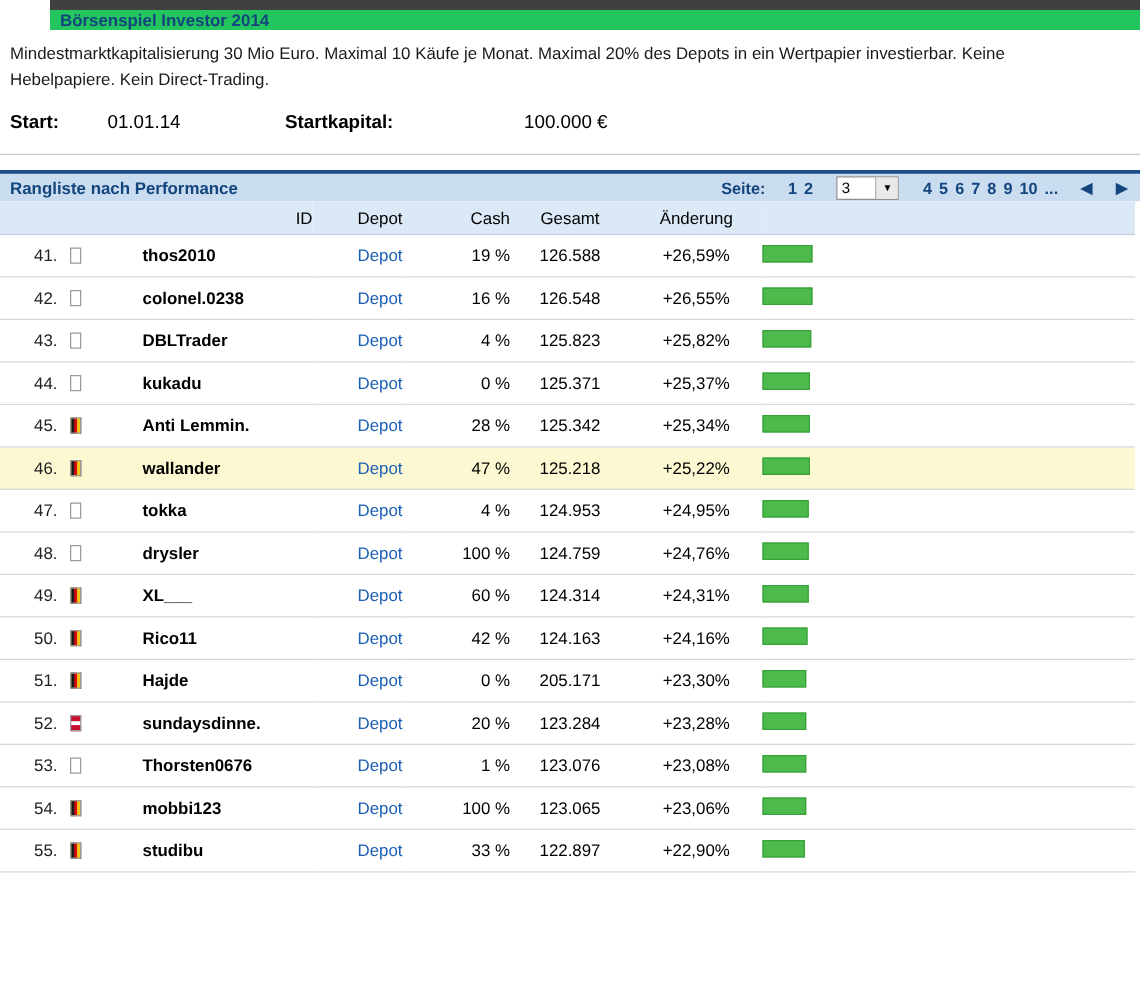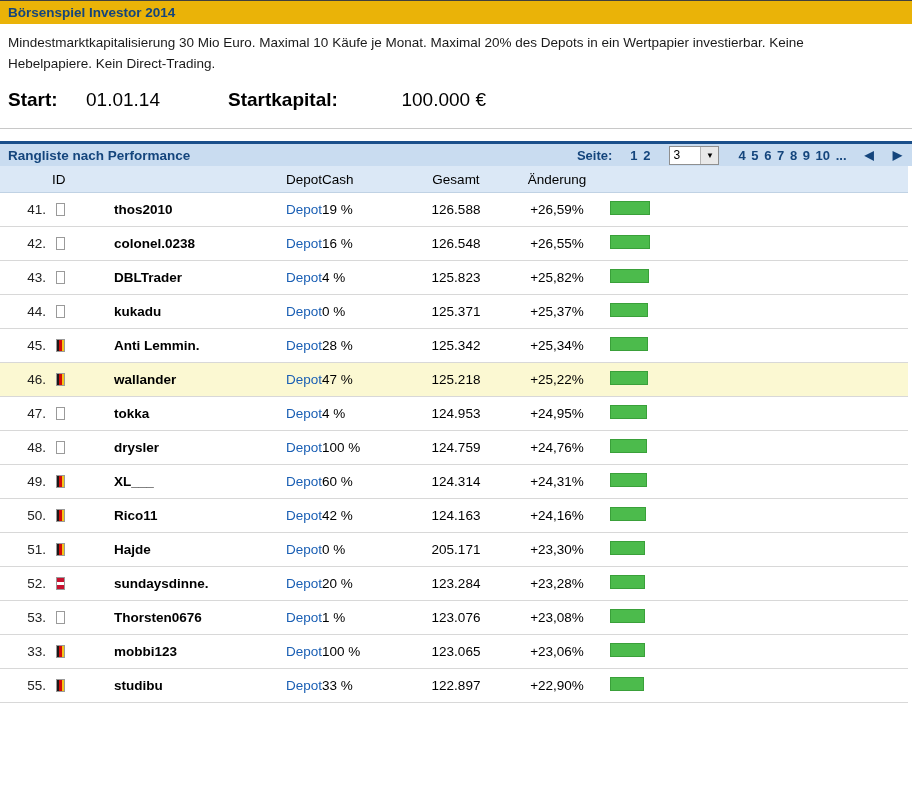--- a/index.html
+++ b/index.html
@@ -15,27 +15,28 @@
     color: #000000;
     overflow: hidden;
   }
   .page {
     width: 912px;
     position: relative;
   }
 
   
   .title-bar {
-    background: #eab308;
-    border-top: 1px solid #404040;
+    background: #22c55e;
+    border-top: 8px solid #404040;
     height: 24px;
     display: flex;
     align-items: center;
     padding: 0 0 0 8px;
     box-sizing: border-box;
+    margin-left: 40px;
   }
   .title-bar .title-text {
     font-weight: bold;
     font-size: 13.5px;
     color: #14457c;
   }
 
   
   .description {
     padding: 8px 10px 2px 8px;
@@ -44,21 +45,21 @@
     color: #1a1a1a;
     max-width: 880px;
   }
 
   
   .meta {
     margin: 10px 0 0 8px;
     border-collapse: collapse;
   }
   .meta td {
-    font-size: 19px;
+    font-size: 15px;
     padding: 3px 0;
     vertical-align: top;
     white-space: nowrap;
   }
   .meta .lbl {
     font-weight: bold;
     width: 78px;
   }
   .meta .val {
     width: 120px;
@@ -164,26 +165,26 @@
   }
   table.rank tbody td {
     height: 33px;
     font-size: 13.5px;
     border-bottom: 1px solid #d8d8d8;
     padding: 0;
   }
   .col-rank   { width: 46px;  text-align: right; padding-right: 6px !important; color:#222; }
   .col-id     { width: 198px; text-align: left; }
   .col-depot  { width: 72px;  text-align: right; }
-  .col-cash   { width: 86px;  text-align: left; }
+  .col-cash   { width: 86px;  text-align: right; }
   .col-total  { width: 96px;  text-align: center; }
   .col-change { width: 106px; text-align: center; }
   .col-bar    { width: auto;  text-align: left; }
 
-  thead .col-id { text-align: left; padding-left: 0 !important; }
+  thead .col-id { text-align: right; padding-left: 0 !important; }
   thead .col-rank { text-align: right; }
 
   .id-cell {
     display: flex;
     align-items: center;
     gap: 6px;
     padding-left: 4px;
   }
   .id-name {
     font-weight: bold;
@@ -450,21 +451,21 @@
               <span class="id-name">Thorsten0676</span>
             </div>
           </td>
           <td class="col-depot"><a class="depot-link" href="#">Depot</a></td>
           <td class="col-cash">1 %</td>
           <td class="col-total">123.076</td>
           <td class="col-change">+23,08%</td>
           <td class="col-bar"><span class="perf-bar" style="width: 35px;"></span></td>
         </tr>
         <tr>
-          <td class="col-rank">33.</td>
+          <td class="col-rank">54.</td>
           <td class="col-id">
             <div class="id-cell">
               <span class="flag de"></span>
               <span class="id-name">mobbi123</span>
             </div>
           </td>
           <td class="col-depot"><a class="depot-link" href="#">Depot</a></td>
           <td class="col-cash">100 %</td>
           <td class="col-total">123.065</td>
           <td class="col-change">+23,06%</td>

